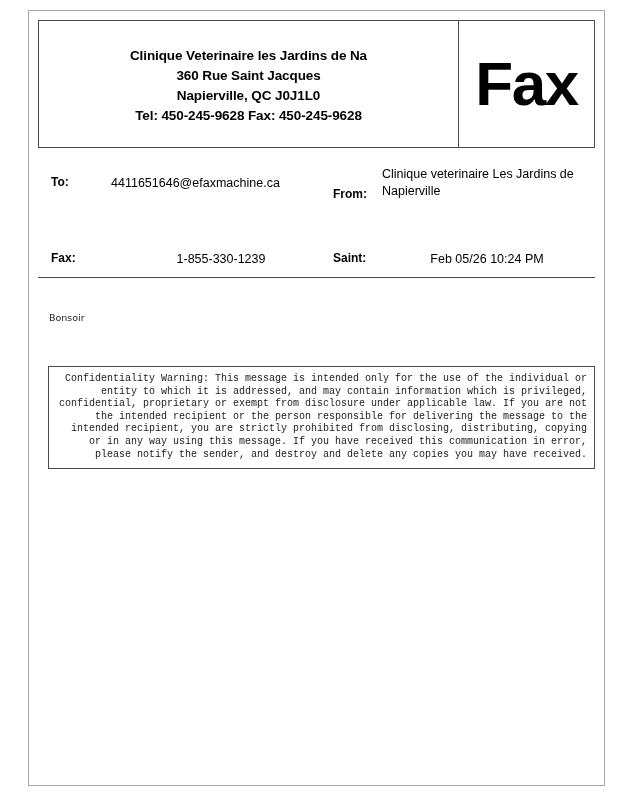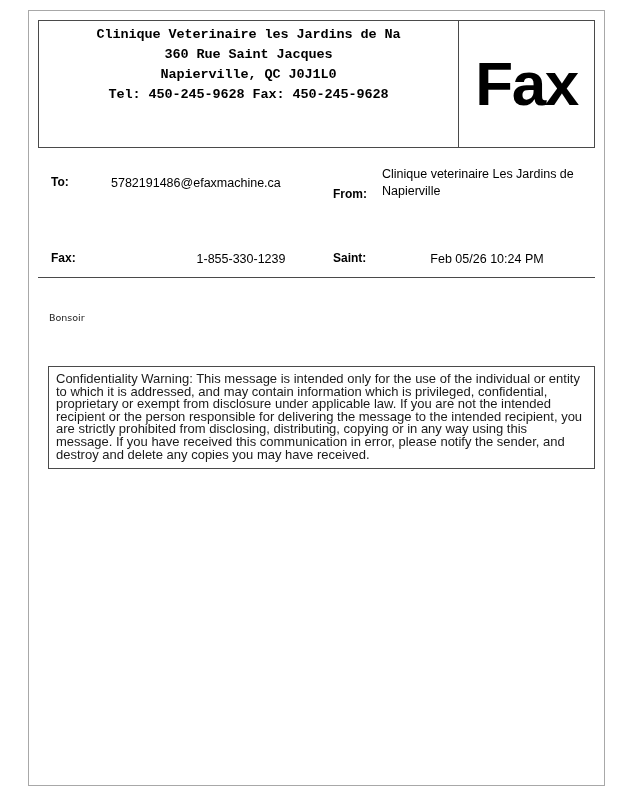--- a/index.html
+++ b/index.html
@@ -38,23 +38,22 @@
     border: 1px solid #4a4a4a;
     box-sizing: border-box;
     display: flex;
   }
   #masthead-left {
     width: 419px;
     box-sizing: border-box;
     display: flex;
     flex-direction: column;
     align-items: center;
-    justify-content: flex-start;
+    justify-content: center;
     padding-top: 4px;
-    font-family: Liberation Mono, monospace;
   }
   #masthead-left .addr-line {
     font-weight: bold;
     font-size: 13.5px;
     line-height: 20px;
     letter-spacing: -0.1px;
     white-space: nowrap;
   }
   #masthead-divider {
     width: 1px;
@@ -106,21 +105,21 @@
   #row-to     { top: 0px; }
   #row-fax    { top: 46px; text-align: center; }
   #row-subject{ top: 91px; }
 
   #to-label    { top: 14px; }
   #to-value    { top: 14px; }
   #from-label  { top: 14px; margin-top: 12px; }
   #from-value  { top: 5px; }
 
   #fax-label   { top: 10px; }
-  #fax-value   { top: 10px; margin-left: 20px; }
+  #fax-value   { top: 10px; }
   #date-label  { top: 10px; }
   #date-value  { top: 10px; }
 
   #subject-label { top: 6px; }
 
   #subject-rule {
     position: absolute;
     left: 9px;
     top: 266px;
     width: 557px;
@@ -144,24 +143,25 @@
   #confidentiality-box {
     position: absolute;
     left: 19px;
     top: 355px;
     width: 547px;
     border: 1px solid #4a4a4a;
     box-sizing: border-box;
     padding: 6px 7px 7px 7px;
   }
   #confidentiality-text {
-    font-size: 13px;
+    font-size: 10px;
     line-height: 12.6px;
-    text-align: left;
+    text-align: right;
     color: #1a1a1a;
+    font-family: Liberation Mono, monospace;
   }
 </style>
 </head>
 <body>
 
 <div id="page">
 
   <div id="masthead">
 
     <div id="masthead-left">
@@ -176,21 +176,21 @@
     <div id="masthead-right">
       <div id="fax-wordmark">Fax</div>
     </div>
 
   </div>
 
   <div id="meta">
 
     <div class="meta-row" id="row-to">
       <span class="fld-label col-l-label" id="to-label">To:</span>
-      <span class="fld-value col-l-value" id="to-value">5782191486@efaxmachine.ca</span>
+      <span class="fld-value col-l-value" id="to-value">4411651646@efaxmachine.ca</span>
       <span class="fld-label col-r-label" id="from-label">From:</span>
       <span class="fld-value col-r-value" id="from-value">Clinique veterinaire Les Jardins de Napierville</span>
     </div>
 
     <div class="meta-row" id="row-fax">
       <span class="fld-label col-l-label" id="fax-label">Fax:</span>
       <span class="fld-value col-l-value" id="fax-value">1-855-330-1239</span>
       <span class="fld-label col-r-label" id="date-label">Saint:</span>
       <span class="fld-value col-r-value" id="date-value">Feb 05/26 10:24 PM</span>
     </div>

